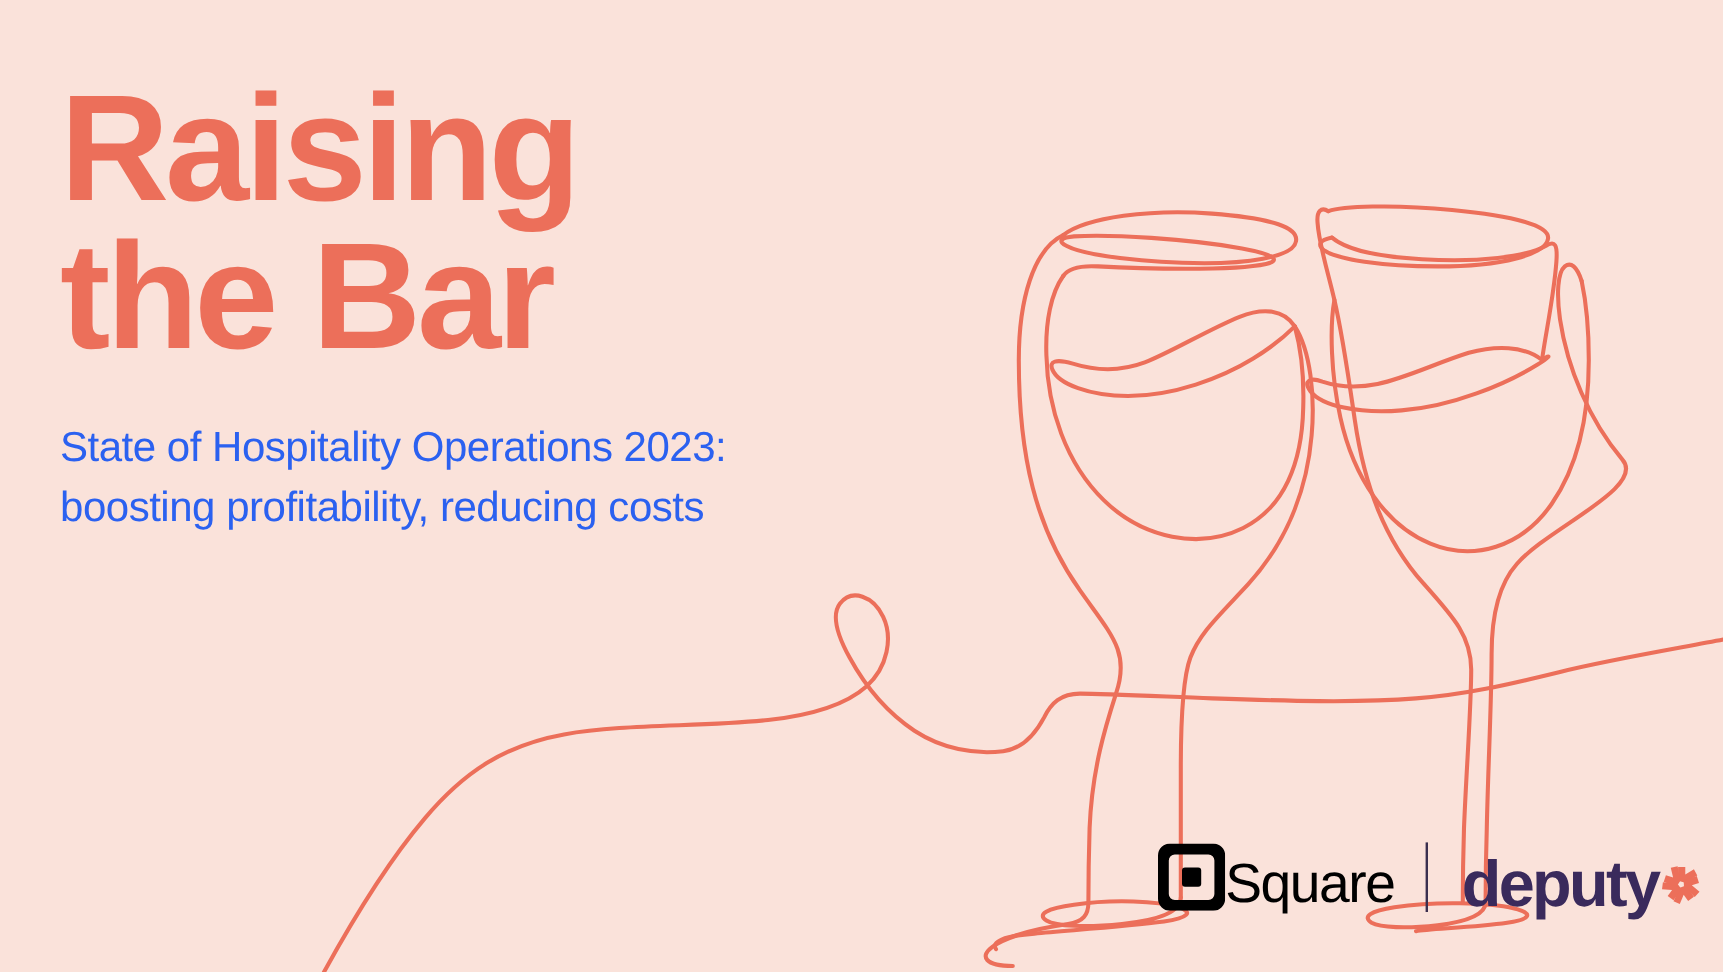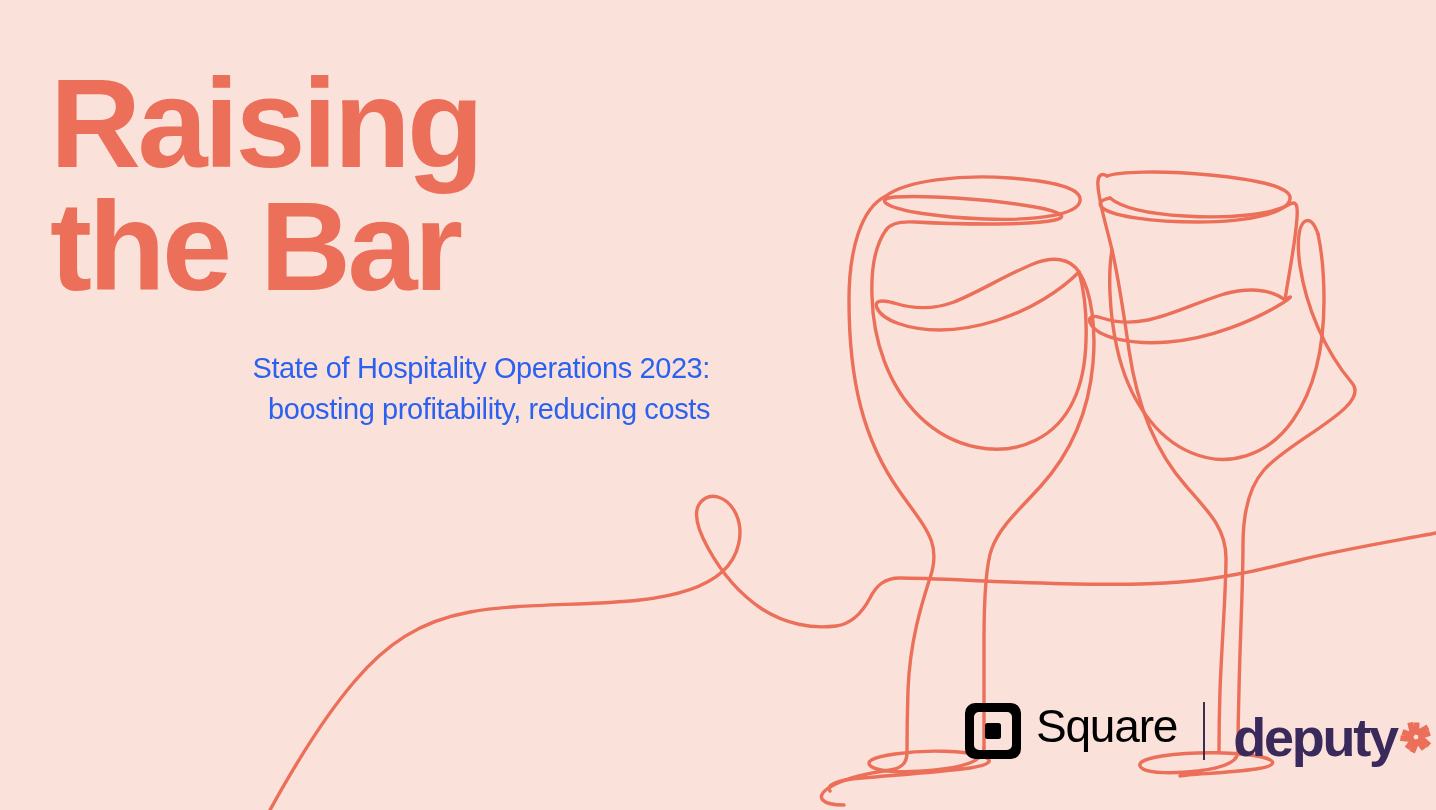--- a/index.html
+++ b/index.html
@@ -54,42 +54,40 @@
   }
 
   .subhead {
     margin: 0;
     position: absolute;
     left: 50px;
     top: 348px;
     width: 660px;
     color: #2b61f0;
     font-family: "Liberation Sans", sans-serif;
-    font-size: 29px;
+    font-size: 35px;
     font-weight: 400;
     line-height: 1.42;
     letter-spacing: -0.4px;
     white-space: pre-line;
-    text-align: right;
   }
 
   
   .logo-lockup {
     position: absolute;
     left: 965px;
     top: 695px;
     display: flex;
     align-items: center;
     height: 72px;
   }
 
   .square-logo {
     display: flex;
-    align-items: flex-start;
-    gap: 15px;
+    align-items: flex-end;
   }
 
   .square-mark {
     width: 56px;
     height: 56px;
     flex: 0 0 auto;
   }
 
   .square-word {
     color: #000000;

